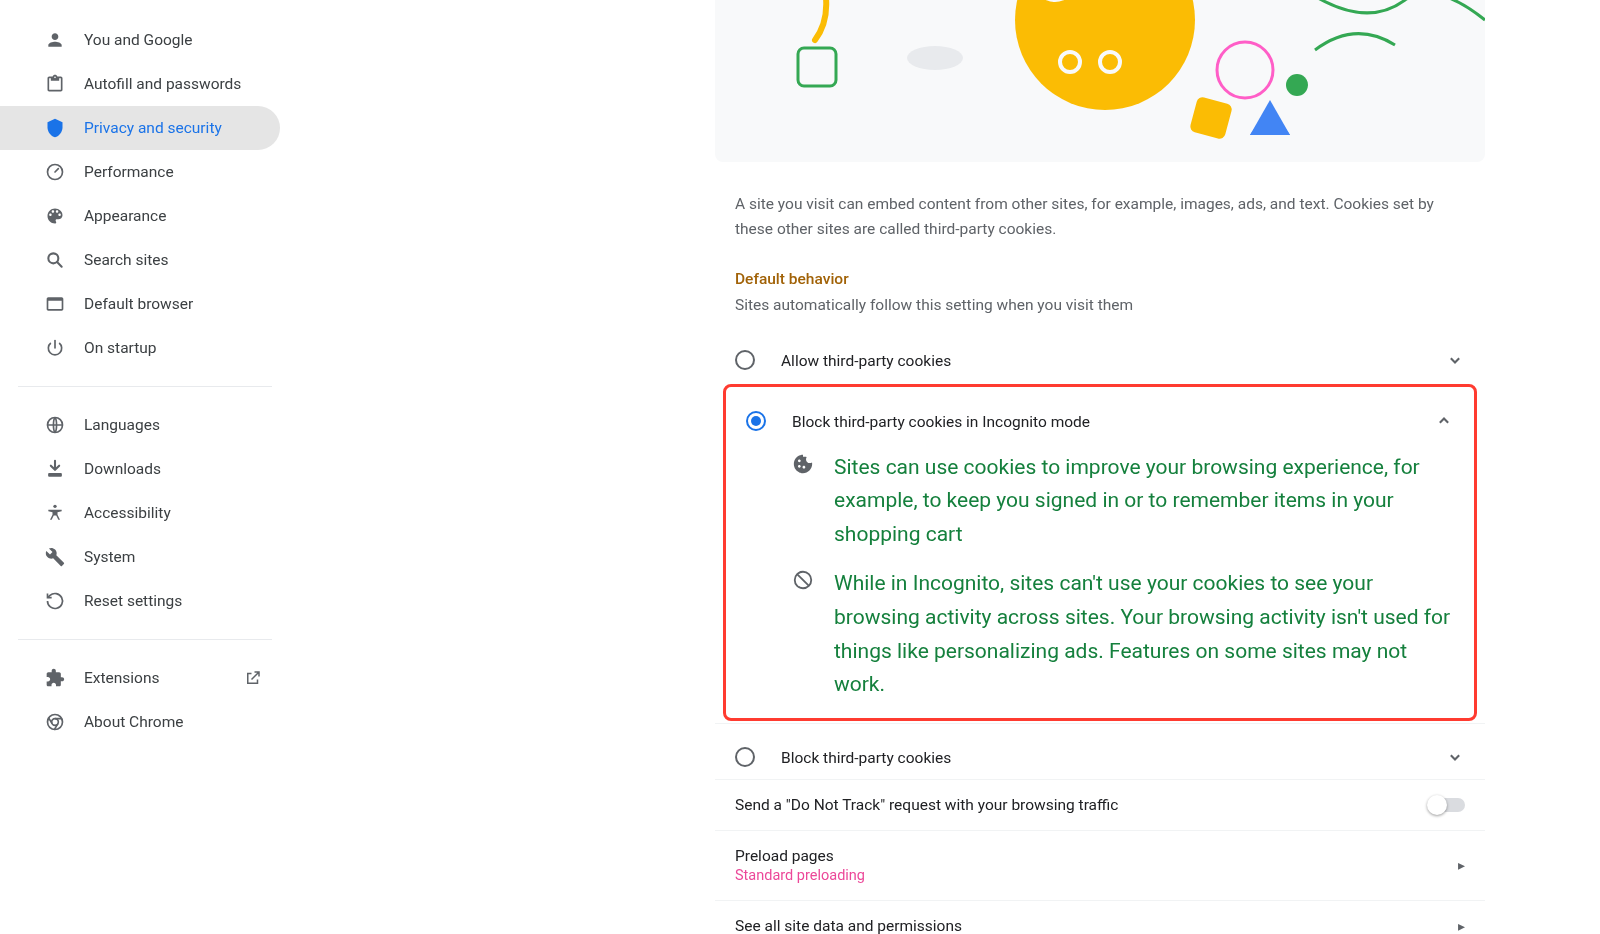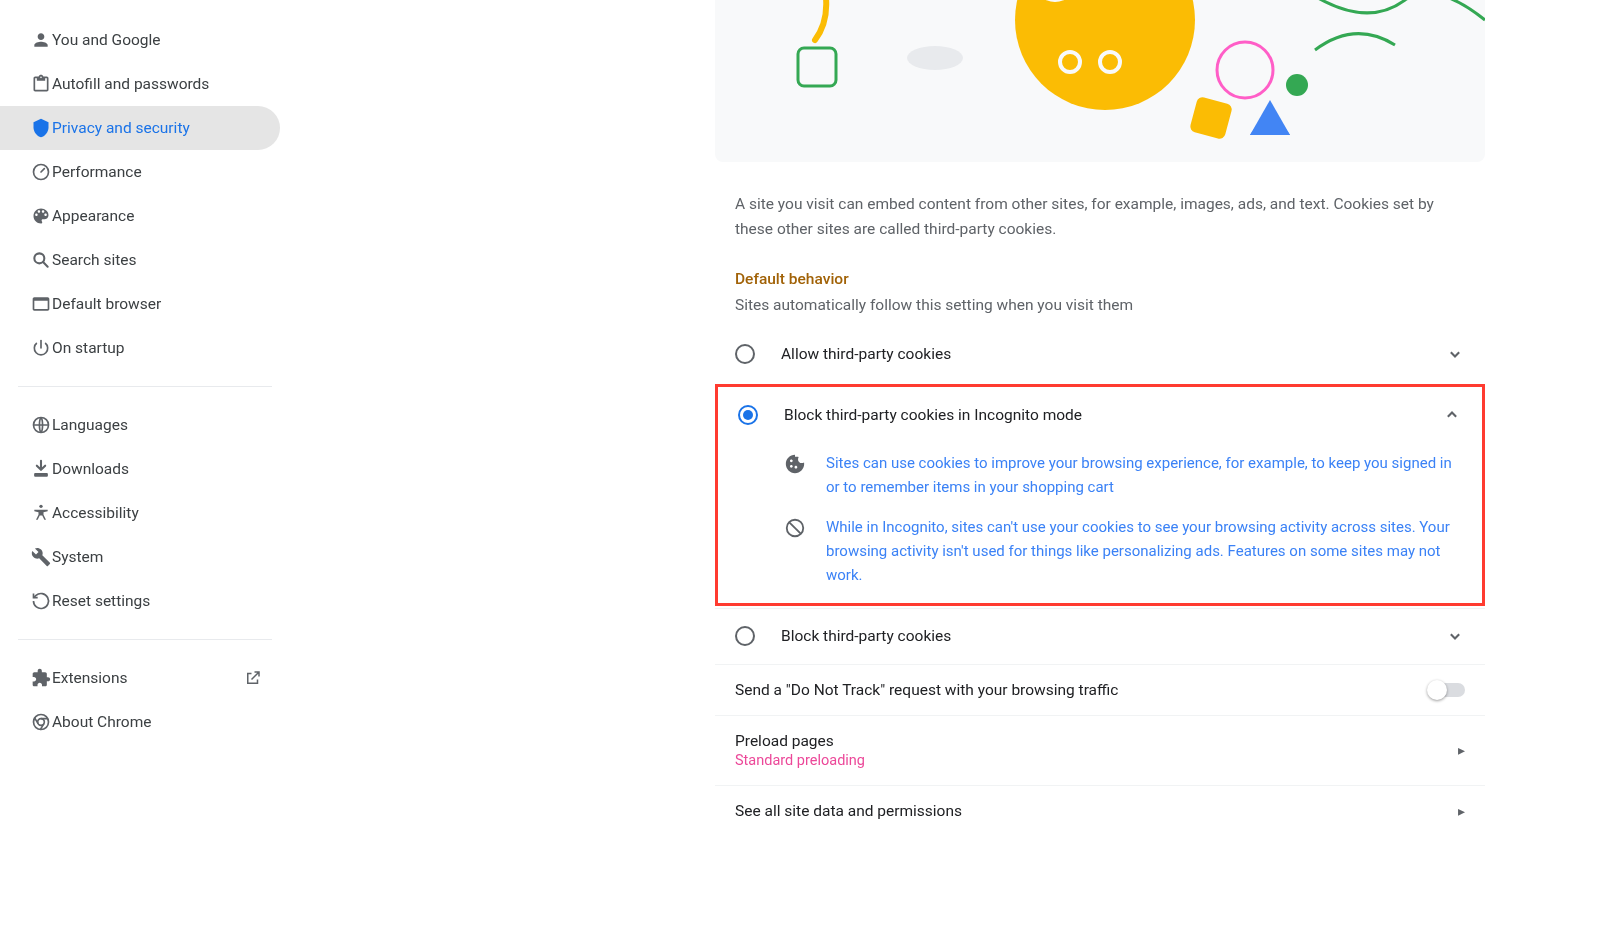--- a/index.html
+++ b/index.html
@@ -25,24 +25,25 @@
     }
     .sidebar-divider {
       height: 1px;
       background: #e8eaed;
       margin: 10px 18px;
     }
     .sidebar-item {
       display: flex;
       align-items: center;
       height: 44px;
-      padding: 0 18px 0 30px;
+      padding: 0 18px 0 44px;
       cursor: pointer;
       border-radius: 0 22px 22px 0;
       margin-right: 10px;
+      gap: 18px;
       color: #3c4043;
     }
     .sidebar-item.active {
       background: #e5e5e5;
       color: #1a73e8;
     }
     .sidebar-item .icon {
       width: 22px;
       height: 22px;
       display: flex;
@@ -91,21 +92,21 @@
       font-size: 15.5px;
       font-weight: 500;
     }
     .section-subheader {
       padding: 4px 20px 12px 20px;
       color: #5f6368;
       font-size: 15.5px;
     }
     .option-row {
       display: flex;
-      align-items: center;
+      align-items: flex-end;
       min-height: 56px;
       padding: 12px 20px;
       border-top: 1px solid #f1f3f4;
       cursor: pointer;
       gap: 26px;
     }
     .option-row.no-border {
       border-top: none;
     }
     .radio {
@@ -133,42 +134,42 @@
       color: #202124;
       font-size: 15.5px;
     }
     .chevron {
       width: 20px;
       height: 20px;
       color: #5f6368;
     }
     .highlight-box {
       border: 3px solid #ff3b30;
-      border-radius: 0;
-      margin: 2px 0;
+      border-radius: 8px;
+      margin: 2px 8px;
     }
     .highlight-box .option-row {
       border-top: none;
     }
     .detail-row {
       display: flex;
       align-items: flex-start;
       gap: 20px;
       padding: 8px 20px 8px 66px;
     }
     .detail-icon {
       width: 22px;
       height: 22px;
       color: #5f6368;
       flex-shrink: 0;
       margin-top: 2px;
     }
     .detail-text {
-      color: #3b82f6;
-      font-size: 15px;
+      color: #15803d;
+      font-size: 21px;
       line-height: 1.6;
     }
     .setting-row {
       display: flex;
       align-items: center;
       padding: 16px 20px;
       border-top: 1px solid #f1f3f4;
       cursor: pointer;
       gap: 16px;
     }

